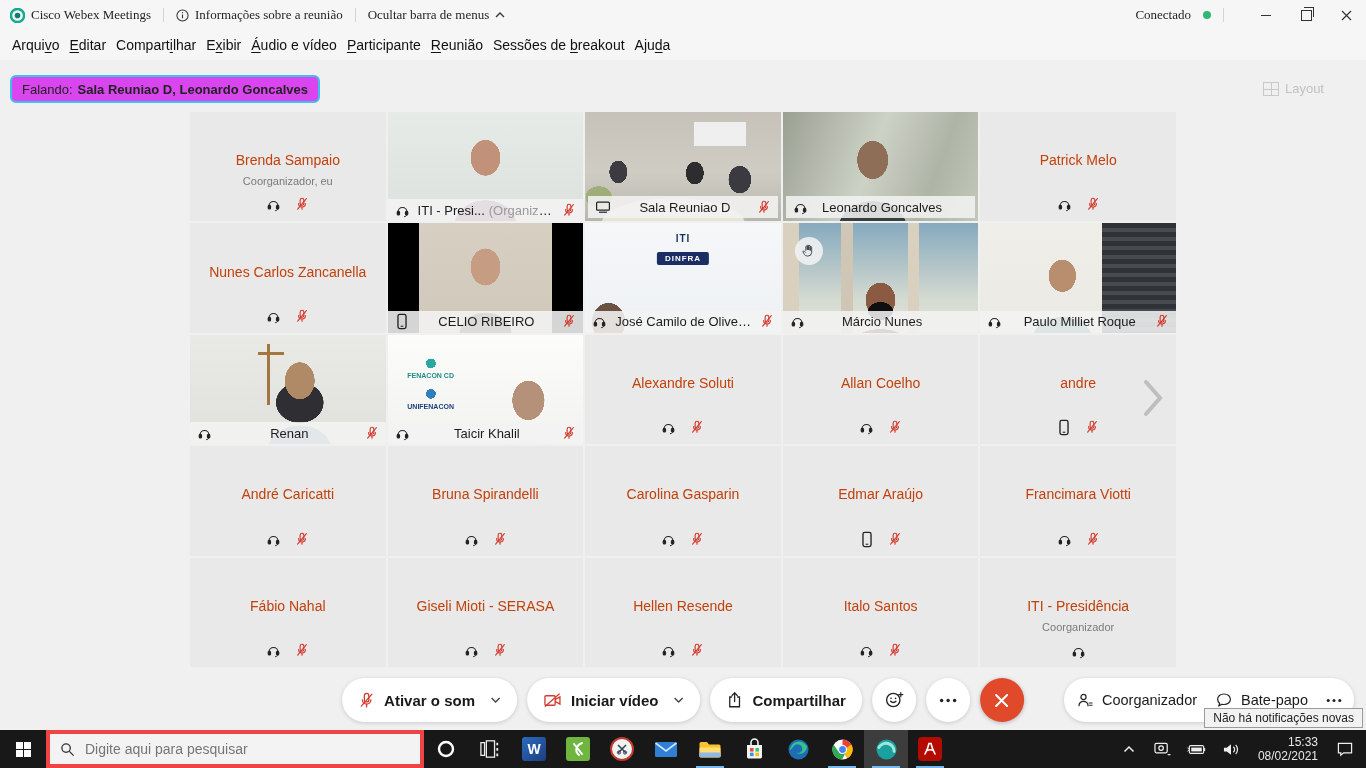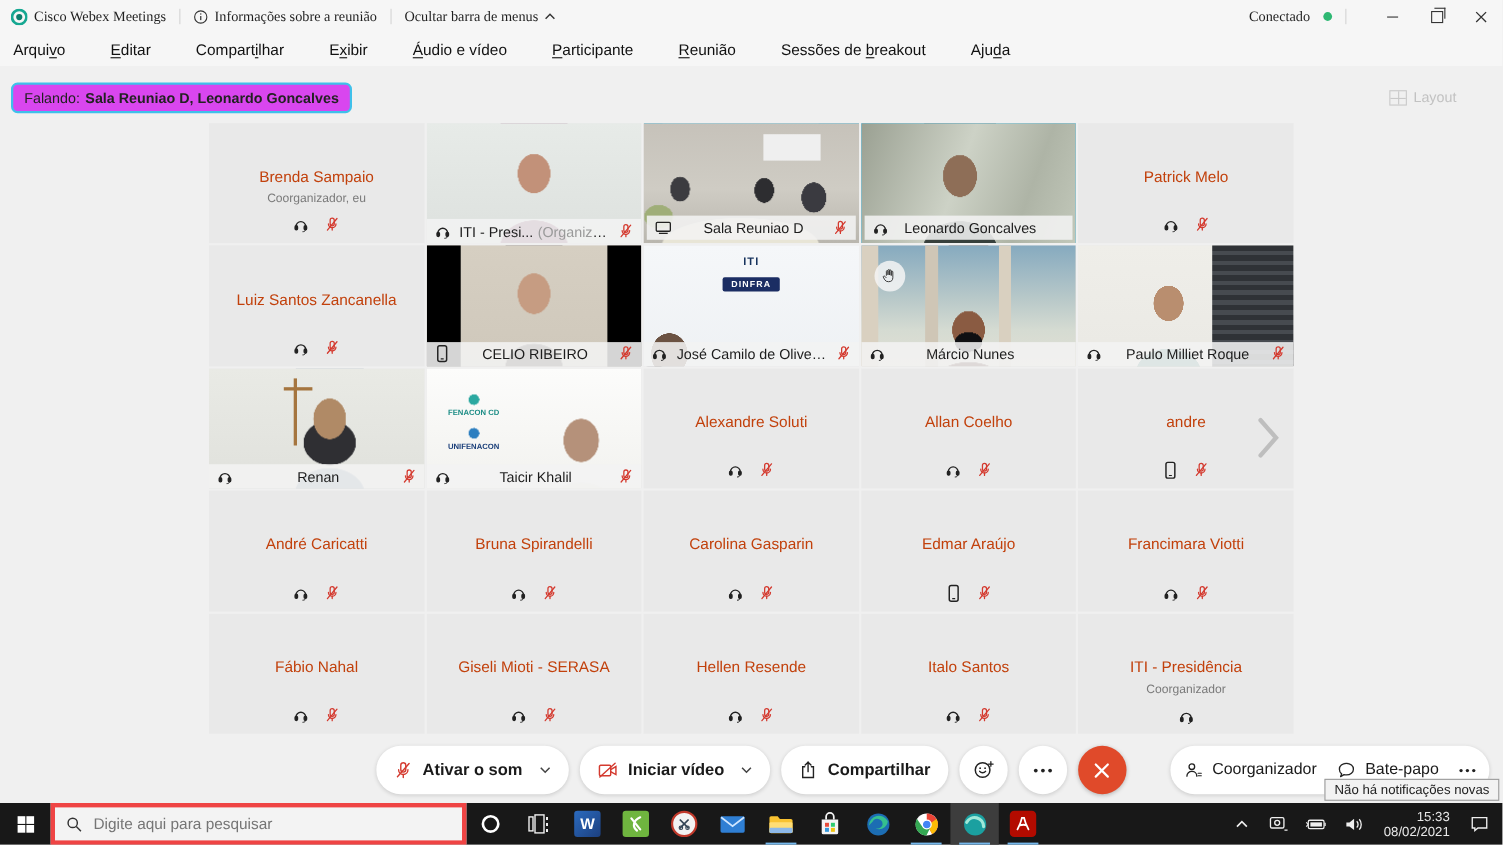--- a/index.html
+++ b/index.html
@@ -15,21 +15,21 @@
   .tb-spacer{flex:1;}
   .green-dot{width:8px;height:8px;border-radius:50%;background:#2eb873;display:inline-block;margin-left:6px;}
   .win-btns{display:flex;align-items:center;margin-left:10px;}
   .win-btn{width:40px;height:30px;display:flex;align-items:center;justify-content:center;color:#333;font-size:13px;cursor:default;}
   .restore-glyph{position:relative;width:9px;height:9px;border:1px solid #333;background:#f6f6f6;}
   .restore-glyph:before{content:"";position:absolute;left:2px;top:-4px;width:9px;height:9px;border:1px solid #333;border-left:none;border-bottom:none;}
   .minimize-glyph{width:10px;height:1px;background:#333;}
 
   
   .menubar{position:absolute;top:30px;left:0;right:0;height:30px;background:#f6f6f6;display:flex;align-items:center;
-           padding-left:12px;gap:41px;font-size:14px;color:#111;}
+           padding-left:12px;gap:10px;font-size:14px;color:#111;}
   .menu-item{white-space:nowrap;}
   .menu-item u{text-decoration:underline;text-underline-offset:2px;}
 
   
   .content{position:absolute;top:60px;left:0;right:0;bottom:38px;background:#f0f0f0;}
   .speaking-pill{position:absolute;left:10px;top:15px;height:24px;background:#d946ef;border:2px solid #3fc0ea;
                  border-radius:6px;display:flex;align-items:center;padding:0 10px;font-size:13px;color:#222;gap:5px;white-space:nowrap;}
   .speaking-pill b{font-weight:bold;}
   .layout-btn{position:absolute;right:36px;top:20px;display:flex;align-items:center;gap:6px;border:none;background:none;
               color:#c2c2c2;font-size:13px;font-family:inherit;}
@@ -331,21 +331,21 @@
               <g fill="none" stroke="#d43a2f" stroke-width="1.5" stroke-linecap="round">
                 <path d="M9 2.5A2.4 2.4 0 0 1 11.4 4.9v4.2a2.4 2.4 0 0 1-4.8 0V4.9A2.4 2.4 0 0 1 9 2.5z"></path>
                 <path d="M4.6 9.3a4.4 4.4 0 0 0 8.8 0"></path>
                 <path d="M9 13.7v2.8"></path>
                 <path d="M3.4 16.5 L14.6 3"></path>
               </g>
             </svg>
           </div>
         </div>
         <div class="tile">
-          <div class="name-center">Luiz Santos Zancanella</div>
+          <div class="name-center">Nunes Carlos Zancanella</div>
           <div class="icon-row">
             <svg width="15" height="15" viewBox="0 0 20 20">
               <g fill="none" stroke="#222" stroke-width="1.6">
                 <path d="M4 12a6 6 0 0 1 12 0" stroke-linecap="round"></path>
                 <rect x="3" y="11" width="3" height="5" rx="1.4" fill="#222"></rect>
                 <rect x="14" y="11" width="3" height="5" rx="1.4" fill="#222"></rect>
                 <path d="M15.5 16c0 1.6-1.8 2.2-3.5 2.2" stroke-width="1.2"></path>
               </g>
             </svg>
             <svg width="14" height="17" viewBox="0 0 18 21">

